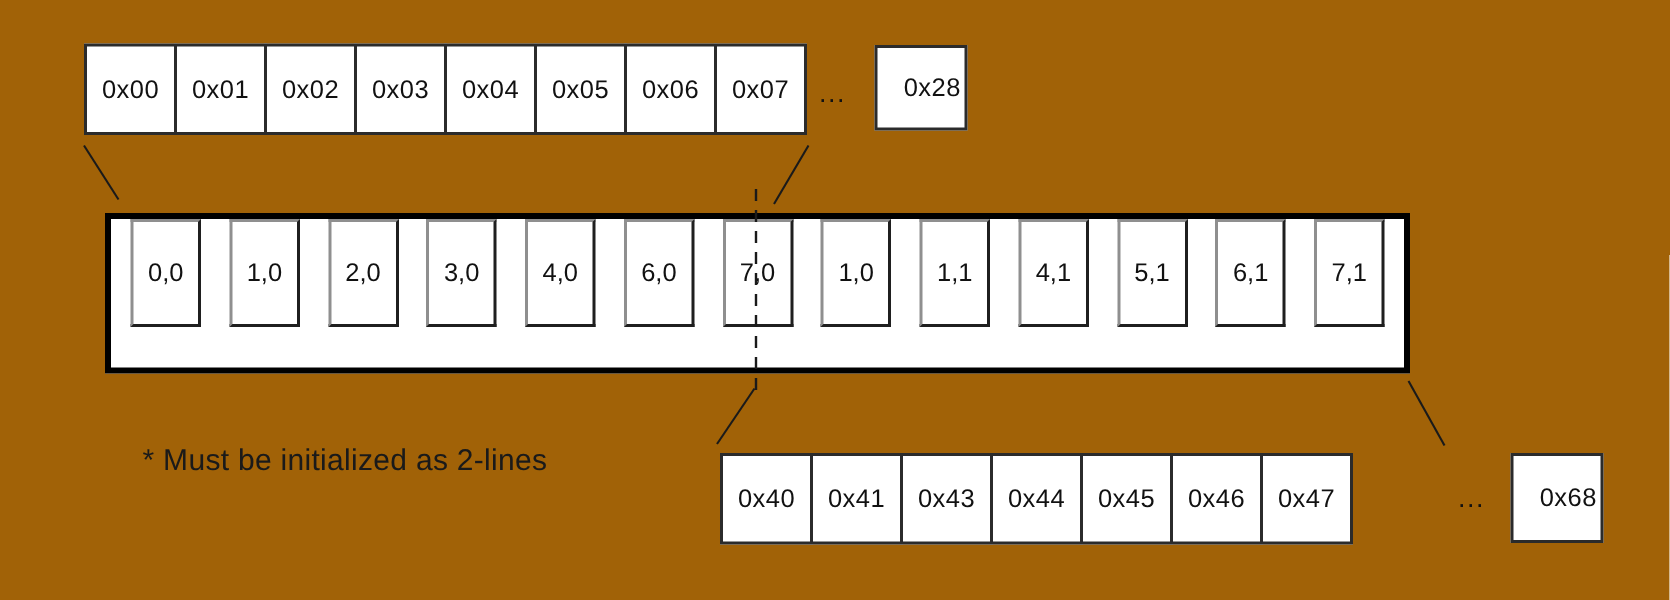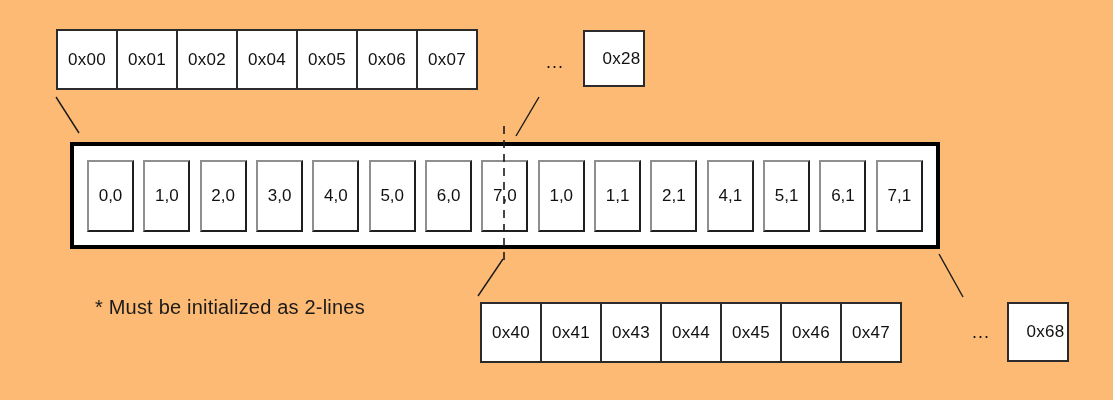--- a/index.html
+++ b/index.html
@@ -1,21 +1,21 @@
 <!DOCTYPE html>
 <html><head>
 <meta charset="utf-8">
 <style>
   * { margin: 0; padding: 0; box-sizing: border-box; }
   html, body { background: #ffffff; }
   .canvas {
     position: relative;
     width: 1113px;
     height: 400px;
-    background: #fdba74;
+    background: #a16207;
     font-family: "Liberation Sans", sans-serif;
     color: #111111;
     overflow: hidden;
   }
   
   .cellstrip { position: absolute; display: flex; }
   .cellstrip .acell {
     width: 62px; height: 61px;
     border: 2px solid #2b2b2b;
     margin-left: -2px;
@@ -42,21 +42,21 @@
     color: #111111;
   }
   
   .membox {
     position: absolute;
     left: 70px; top: 142px;
     width: 870px; height: 107px;
     border: 4px solid #000000;
     background: #ffffff;
     display: flex;
-    align-items: center;
+    align-items: flex-start;
     justify-content: space-between;
     padding: 0 13px;
   }
   .membox .mcell {
     width: 47px; height: 72px;
     border: 2px solid;
     border-color: #8f8f8f #1f1f1f #1f1f1f #8f8f8f;
     display: flex; align-items: center; justify-content: center;
     font-size: 17px;
     background: #ffffff;
@@ -77,40 +77,39 @@
 </style>
 </head>
 <body>
 
 <div class="canvas">
 
   <div class="cellstrip" style="left:56px; top:29px;">
     <div class="acell">0x00</div>
     <div class="acell">0x01</div>
     <div class="acell">0x02</div>
+    <div class="acell">0x03</div>
     <div class="acell">0x04</div>
     <div class="acell">0x05</div>
     <div class="acell">0x06</div>
     <div class="acell">0x07</div>
   </div>
   <div class="ellipsis" style="left:546px; top:52px;">...</div>
   <div class="lonebox" style="left:583px; top:30px; width:62px; height:57px;">0x28</div>
 
   <div class="membox">
     <div class="mcell">0,0</div>
     <div class="mcell">1,0</div>
     <div class="mcell">2,0</div>
     <div class="mcell">3,0</div>
     <div class="mcell">4,0</div>
-    <div class="mcell">5,0</div>
     <div class="mcell">6,0</div>
     <div class="mcell">7,0</div>
     <div class="mcell">1,0</div>
     <div class="mcell">1,1</div>
-    <div class="mcell">2,1</div>
     <div class="mcell">4,1</div>
     <div class="mcell">5,1</div>
     <div class="mcell">6,1</div>
     <div class="mcell">7,1</div>
   </div>
 
   <div class="notetext">* Must be initialized as 2-lines</div>
 
   <div class="cellstrip" style="left:480px; top:302px;">
     <div class="acell">0x40</div>

